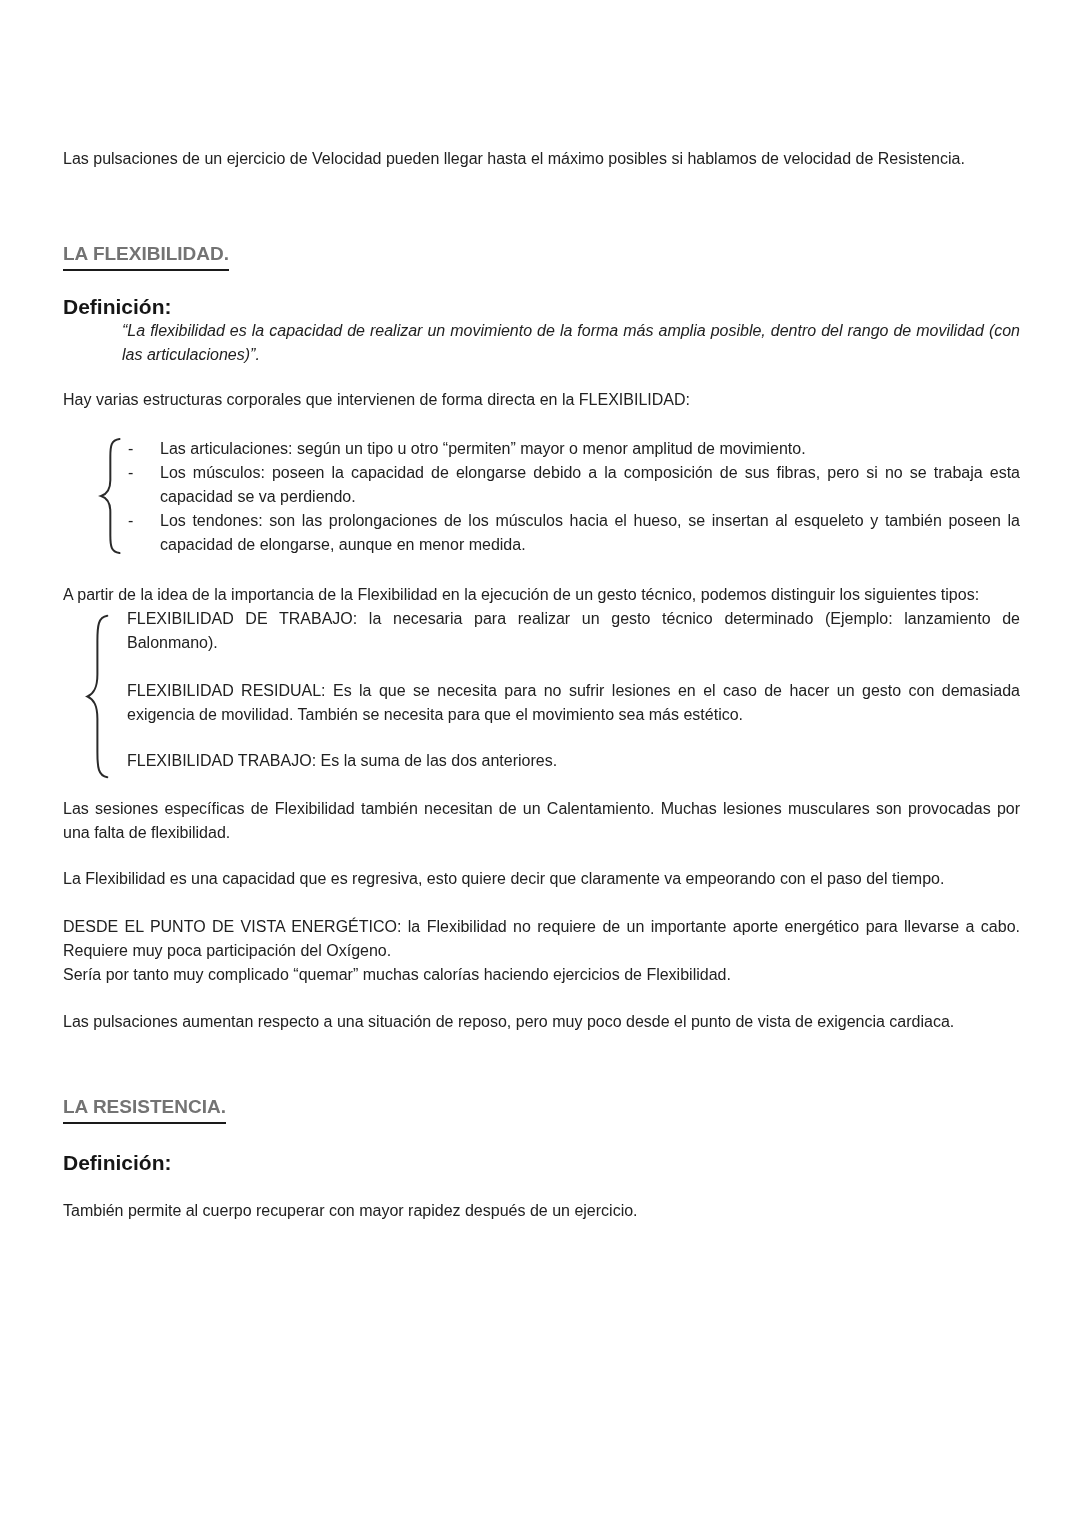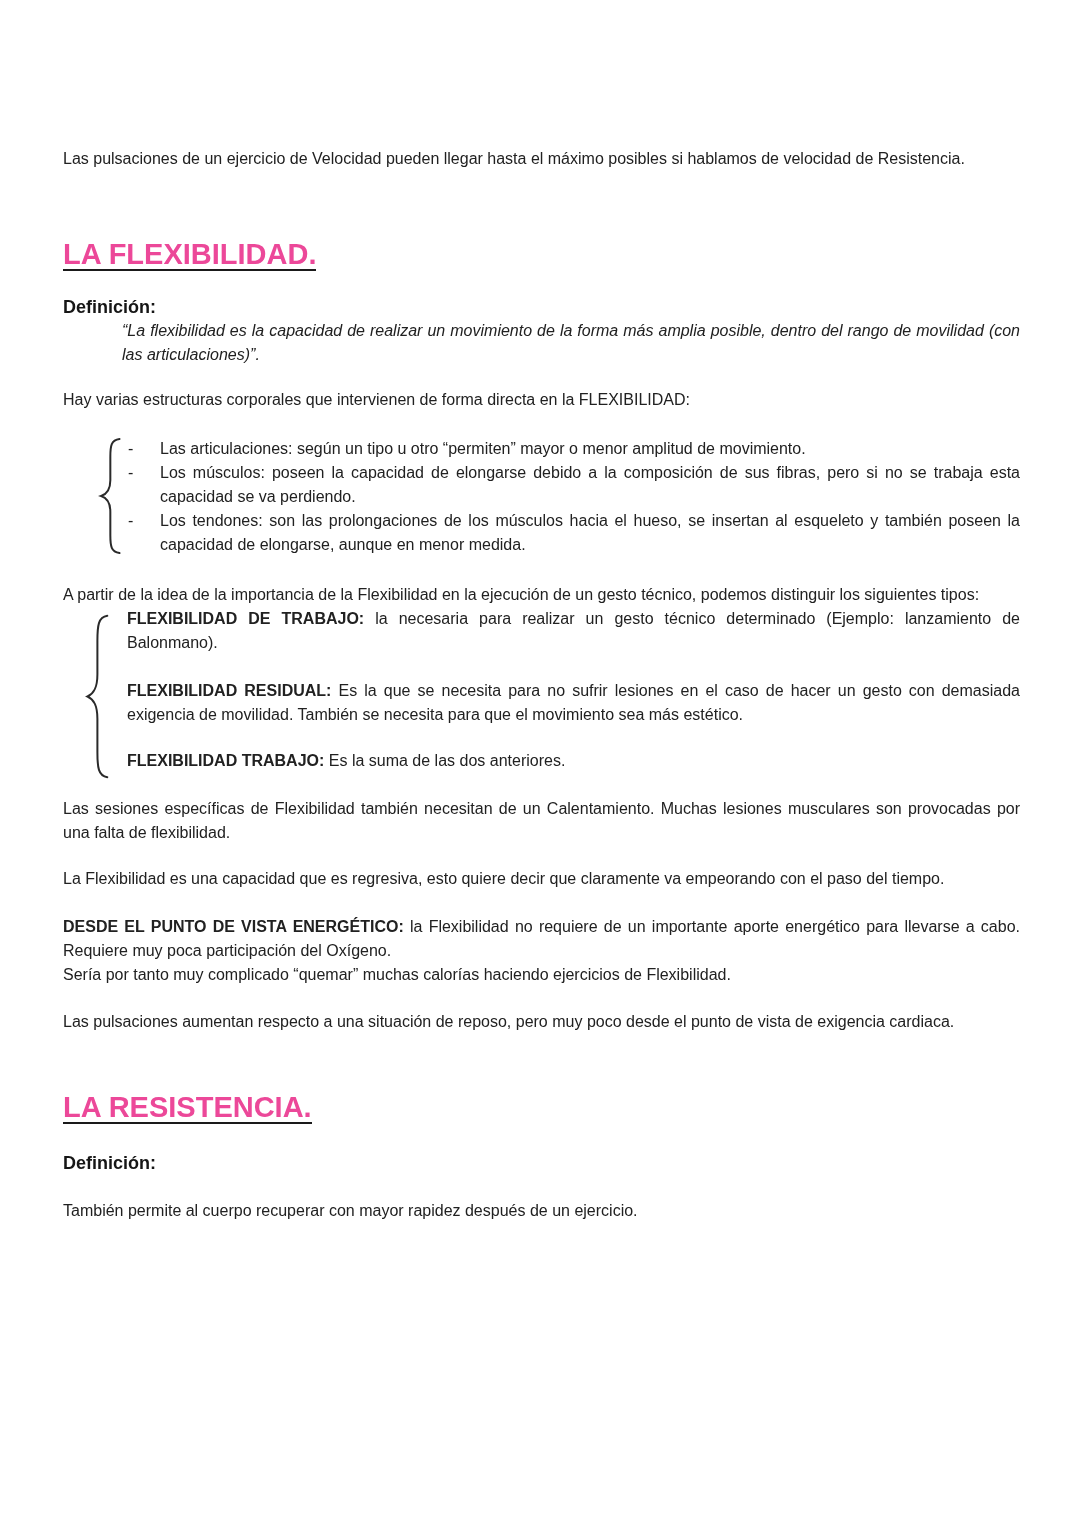--- a/index.html
+++ b/index.html
@@ -15,34 +15,34 @@
   .content {
     padding: 147px 60px 0 63px;
   }
   p, h2, div { margin: 0; padding: 0; }
   .body {
     font-size: 16px;
     line-height: 24px;
     color: #212121;
   }
   .jt { text-align: justify; }
-  .b { font-weight: bold; margin-top: 48px; }
+  .b { font-weight: normal; margin-top: 48px; }
   .heading {
-    font-size: 29px;
+    font-size: 19px;
     line-height: 26px;
     font-weight: bold;
-    color: #ec4899;
+    color: #737373;
   }
   .hd {
     display: inline-block;
     border-bottom: 2px solid #1a1a1a;
     padding-bottom: 2px;
   }
   .deflabel {
-    font-size: 18px;
+    font-size: 21px;
     line-height: 24px;
     font-weight: bold;
     color: #161616;
   }
   .quote {
     font-size: 16px;
     line-height: 24px;
     font-style: italic;
     text-align: justify;
   }

